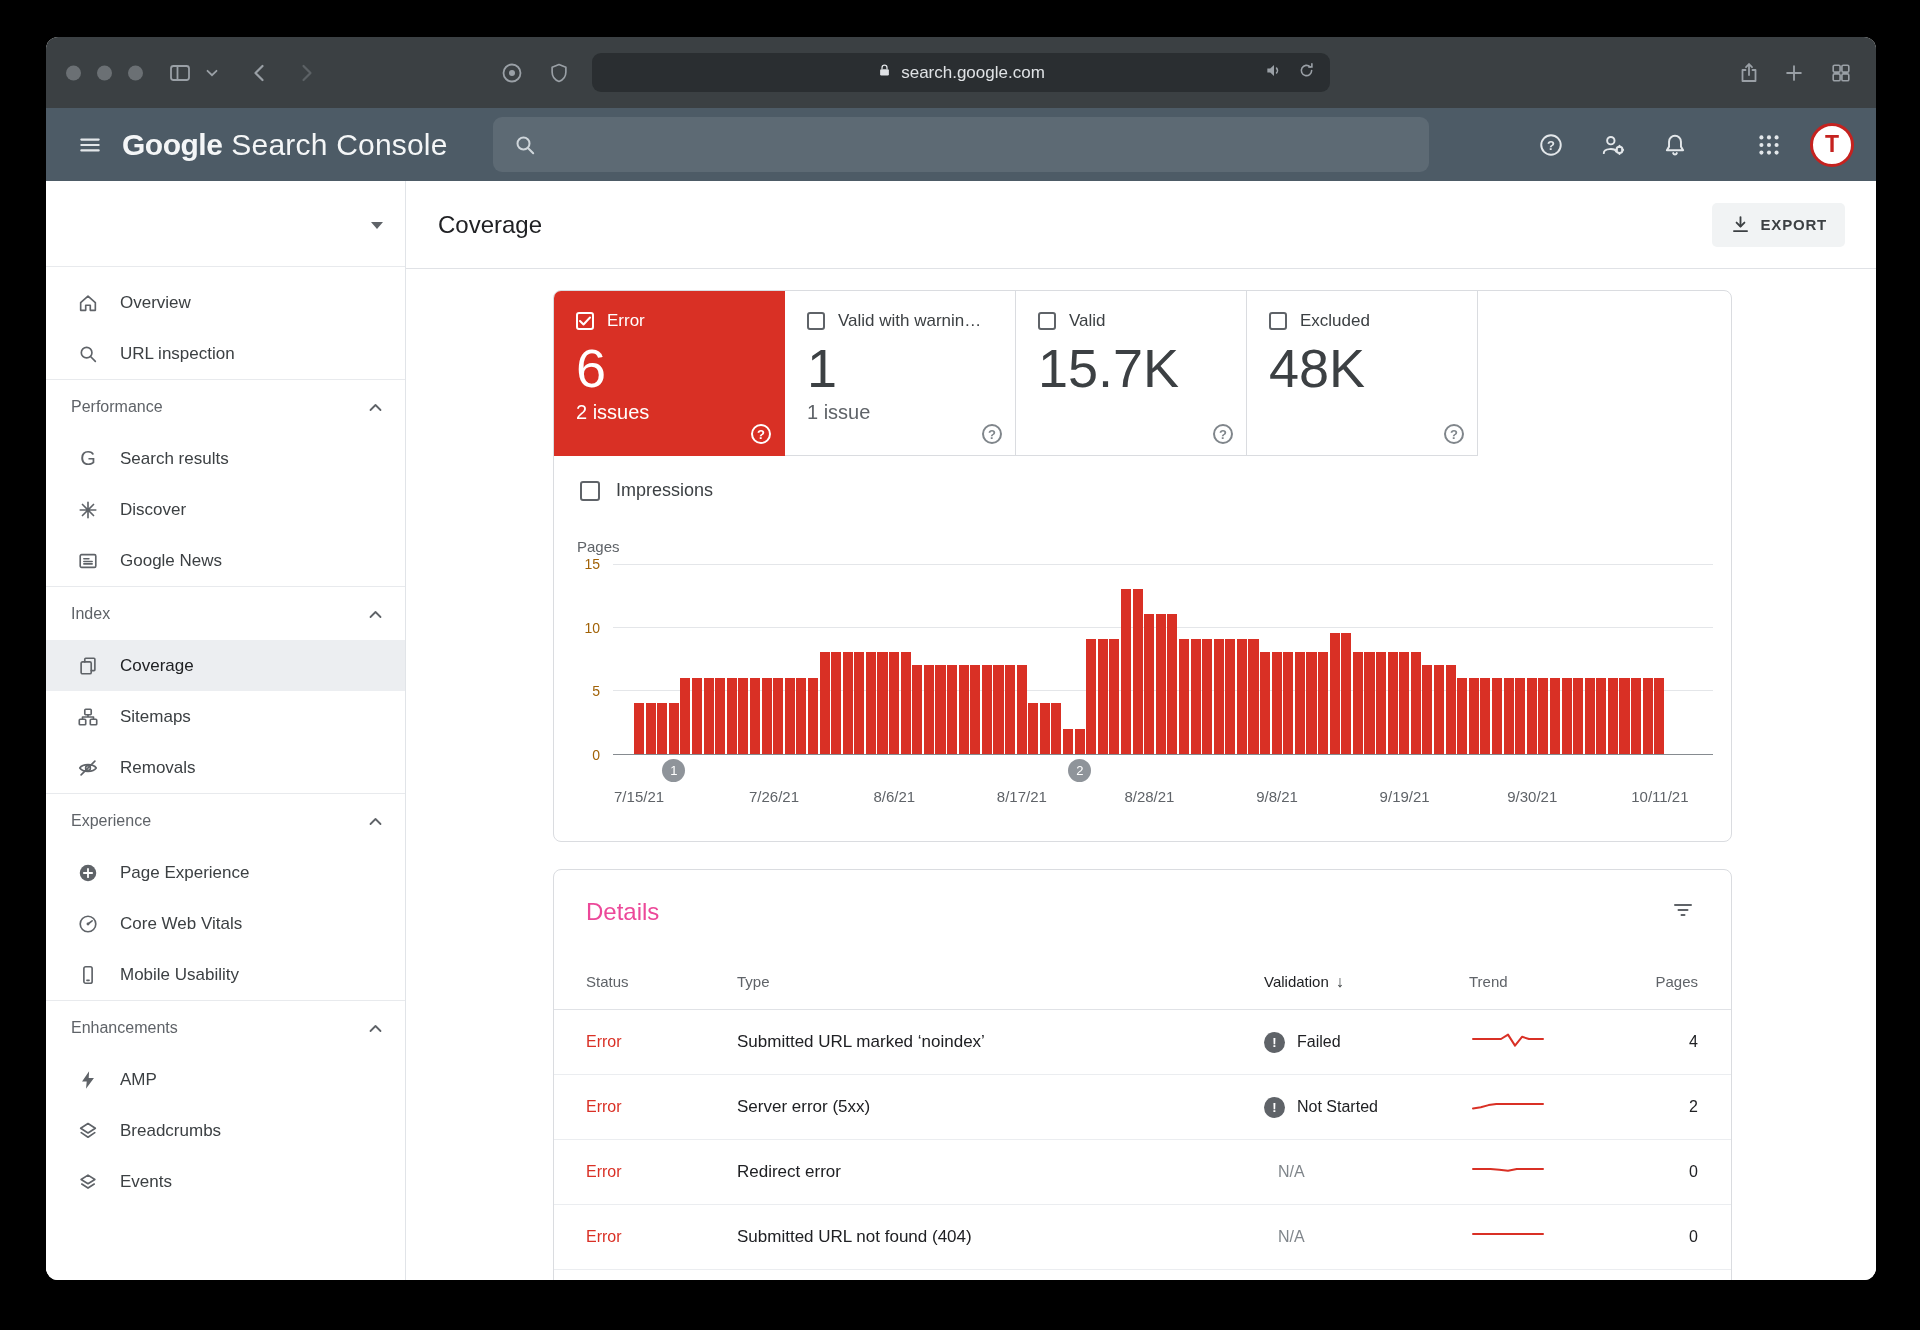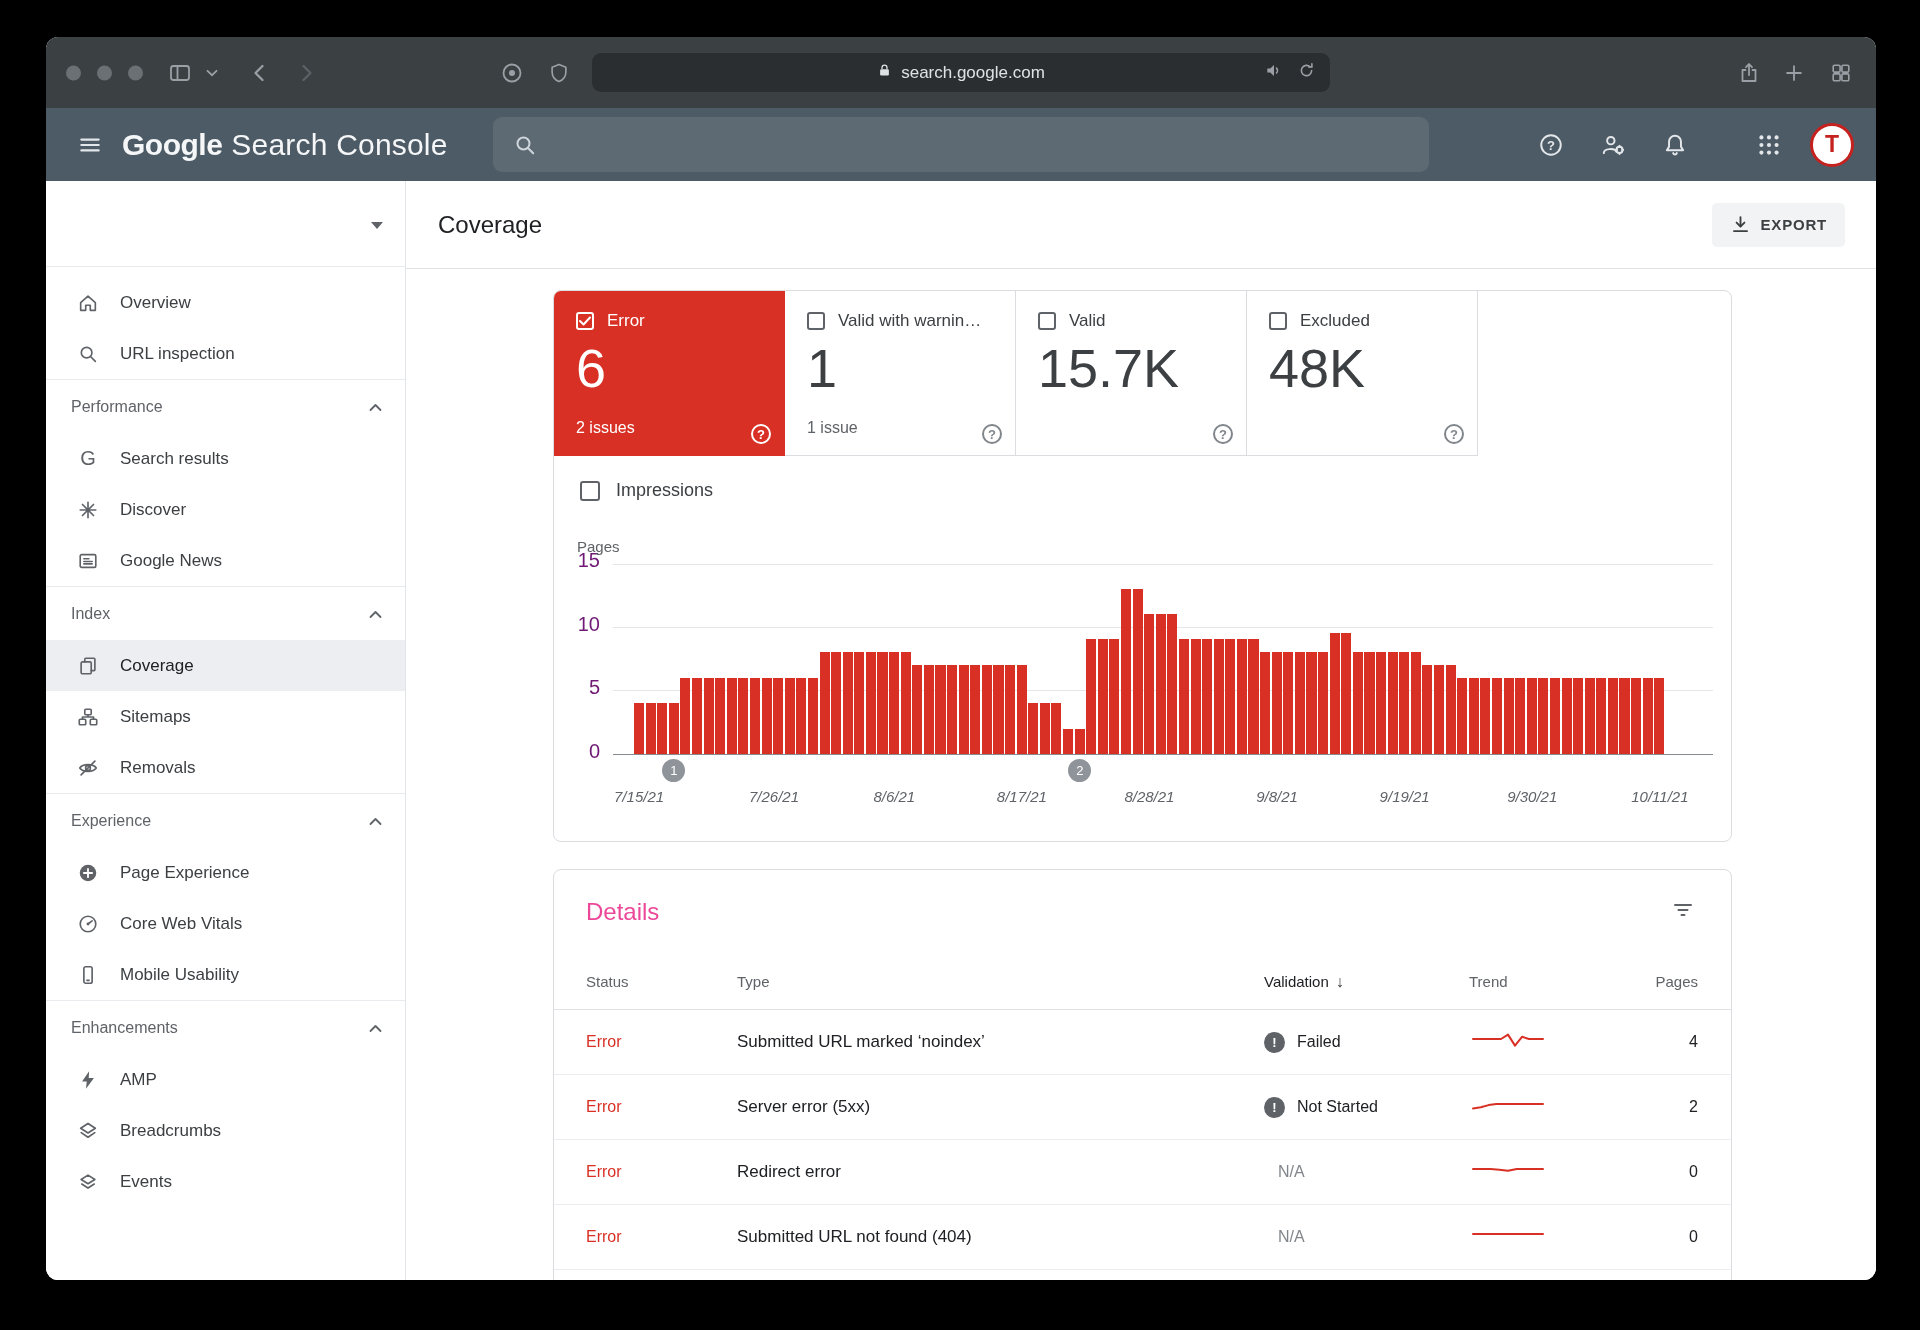--- a/index.html
+++ b/index.html
@@ -81,44 +81,44 @@
   .card.selected { background:#d93025; border-color:#d93025; }
   .card-top { display:flex; align-items:center; gap:13px; }
   .cb { width:18px; height:18px; border:2px solid #5f6368; border-radius:3px;
     display:flex; align-items:center; justify-content:center; flex:0 0 18px; }
   .card.selected .cb { border-color:#fff; }
   .card-label { font-size:17px; color:#3c4043; white-space:nowrap; overflow:hidden;
     text-overflow:ellipsis; max-width:165px; }
   .card.selected .card-label { color:#fff; }
   .card-value { font-size:54px; font-weight:400; color:#3c4043; margin-top:9px; line-height:1.05; }
   .card.selected .card-value { color:#fff; }
-  .card-sub { font-size:16px; color:#5f6368; margin-top:22px; }
+  .card-sub { font-size:20px; color:#5f6368; margin-top:4px; }
   .card.selected .card-sub { color:#fff; }
   .card-help { position:absolute; right:13px; bottom:11px; width:20px; height:20px; border-radius:50%;
     border:2px solid #80868b; color:#80868b; font-size:13px; font-weight:600;
     display:flex; align-items:center; justify-content:center; }
   .card.selected .card-help { border-color:#fff; color:#fff; }
 
   
   .impressions-row { margin:24px 0 0 26px; display:flex; align-items:center; gap:16px; }
   .imp-cb { width:20px; height:20px; border:2px solid #5f6368; border-radius:3px; }
   .imp-label { font-size:18px; color:#3c4043; }
 
   
   .chart-area { position:relative; margin:63px 18px 0 59px; height:191px; }
   .grid { position:absolute; left:0; right:0; height:1px; background:#e4e6e9; }
   .grid.baseline { background:#868b90; }
-  .ytick { position:absolute; right:calc(100% + 13px); font-size:20px; color:#701a75; width:30px; text-align:right; }
+  .ytick { position:absolute; right:calc(100% + 13px); font-size:14px; color:#a16207; width:30px; text-align:right; }
   .axis-title { position:absolute; left:-36px; bottom:200px; font-size:15px; color:#5f6368; }
   .bars { position:absolute; left:21px; bottom:1px; display:flex; align-items:flex-end; gap:1.5px; }
   .bar { width:10.1px; background:#d93025; }
   .marker { position:absolute; top:calc(100% + 4px); width:23px; height:23px; border-radius:50%;
     background:#8f949a; color:#fff; font-size:13px; display:flex; align-items:center; justify-content:center; }
   .xlabel { position:absolute; top:calc(100% + 33px); transform:translateX(-50%);
-    font-size:15px; color:#5f6368; white-space:nowrap;font-style:italic; }
+    font-size:15px; color:#5f6368; white-space:nowrap; }
 
   
   .details-panel { margin-top:27px; height:460px; overflow:hidden; }
   .details-head { display:flex; align-items:flex-start; justify-content:space-between;
     padding:28px 36px 0 32px; }
   .details-title { font-size:24px; font-weight:400; color:#ec4899; }
   .thead, .trow { display:grid; grid-template-columns:151px 527px 205px 160px 1fr;
     align-items:center; padding:0 33px 0 32px; }
   .thead { height:56px; margin-top:28px; border-bottom:1px solid #e0e2e6; font-size:15px; color:#5f6368; }
   .th-validation { color:#202124; display:flex; align-items:center; gap:7px; }

